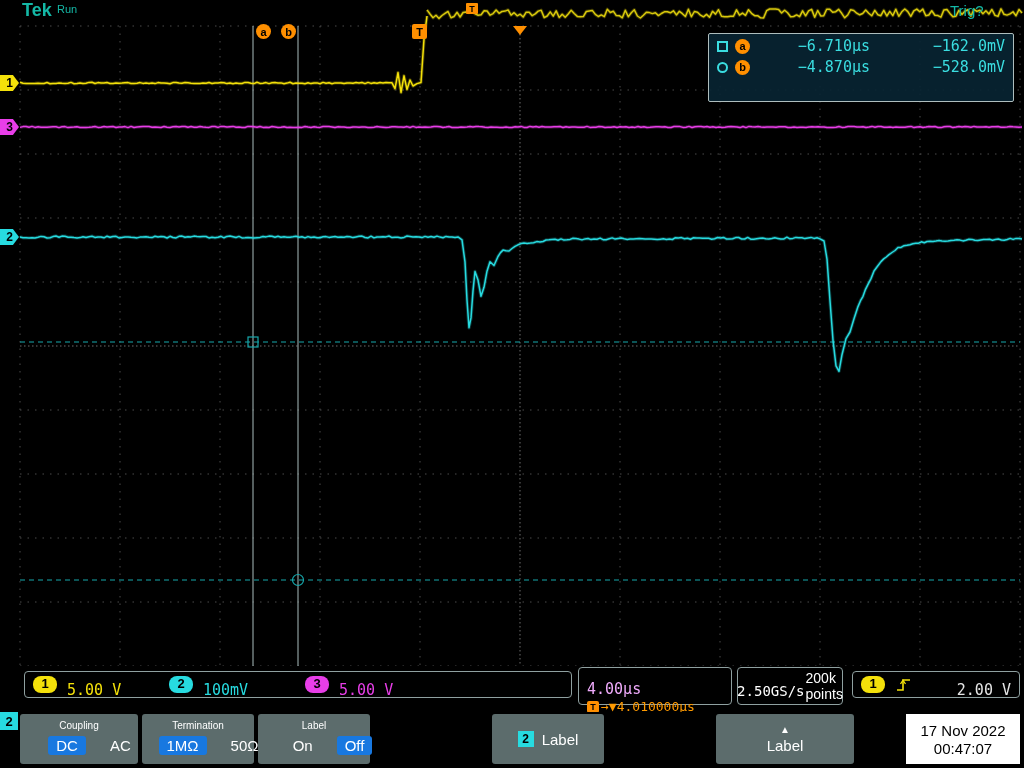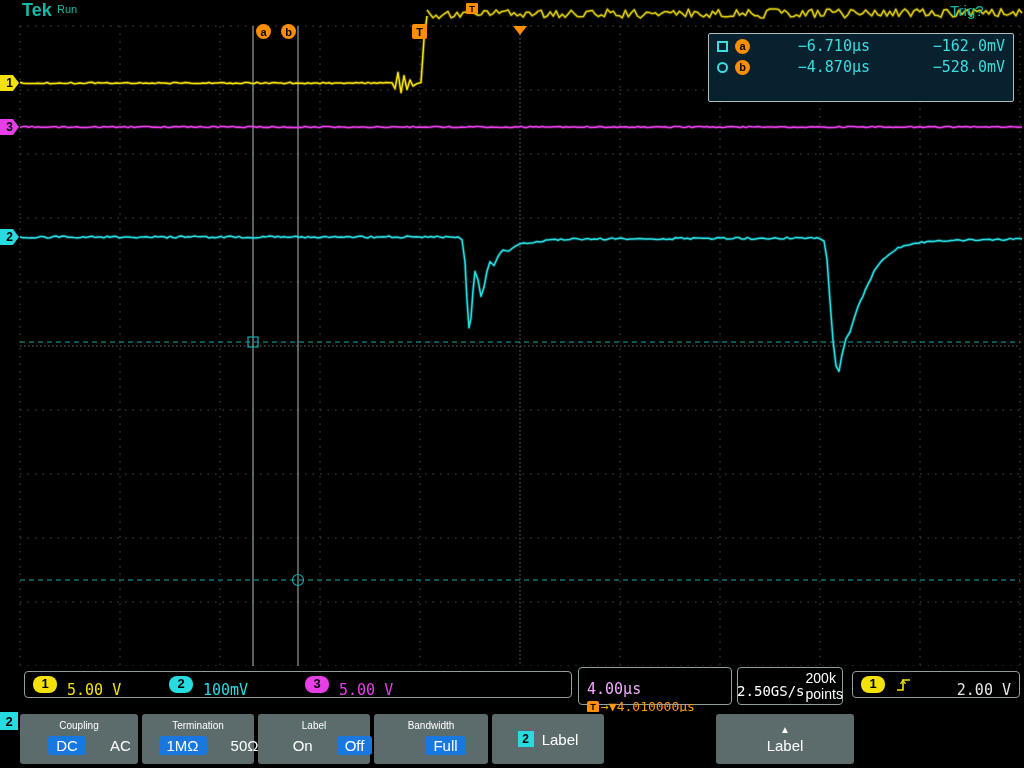--- a/index.html
+++ b/index.html
@@ -224,31 +224,29 @@
     </div>
 
     <div class="mbtn" id="btn-invert">
       <div class="mlabel">Label</div>
       <div class="opts">
         <span class="opt">On</span>
         <span class="opt active">Off</span>
       </div>
     </div>
 
-    <div class="mbtn" id="btn-bandwidth">
-      <div class="mlabel">Bandwidth</div>
-      <div class="opts">
-        <span class="opt active">Full</span>
-      </div>
-    </div>
 
     <div class="mbtn" id="btn-label">
       <span class="lbadge" style="background: rgb(39, 219, 224);">2</span>
       <span>Label</span>
     </div>
 
     <div class="mbtn" id="btn-more">
       <span class="more-arrow">▲</span>
       <span>Label</span>
     </div>
 
+    <div class="date-box">
+      <span>17 Nov 2022</span>
+      <span>00:47:07</span>
+    </div>
   </div>
 </div>
 
 </body></html>

